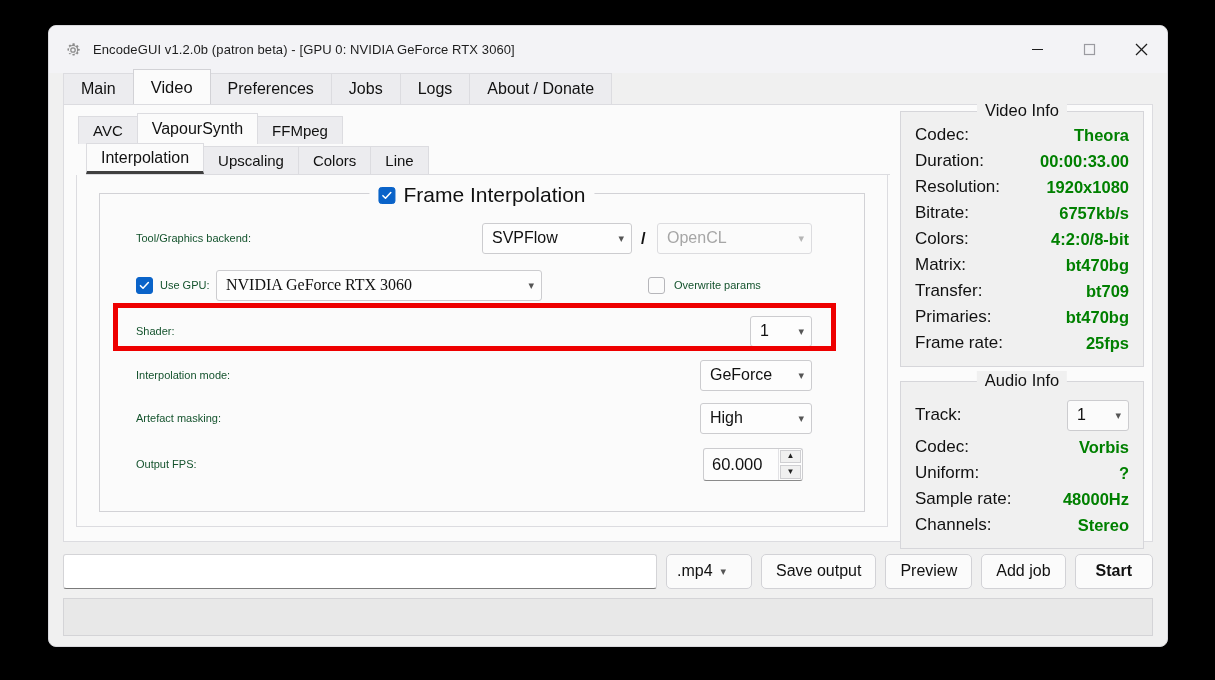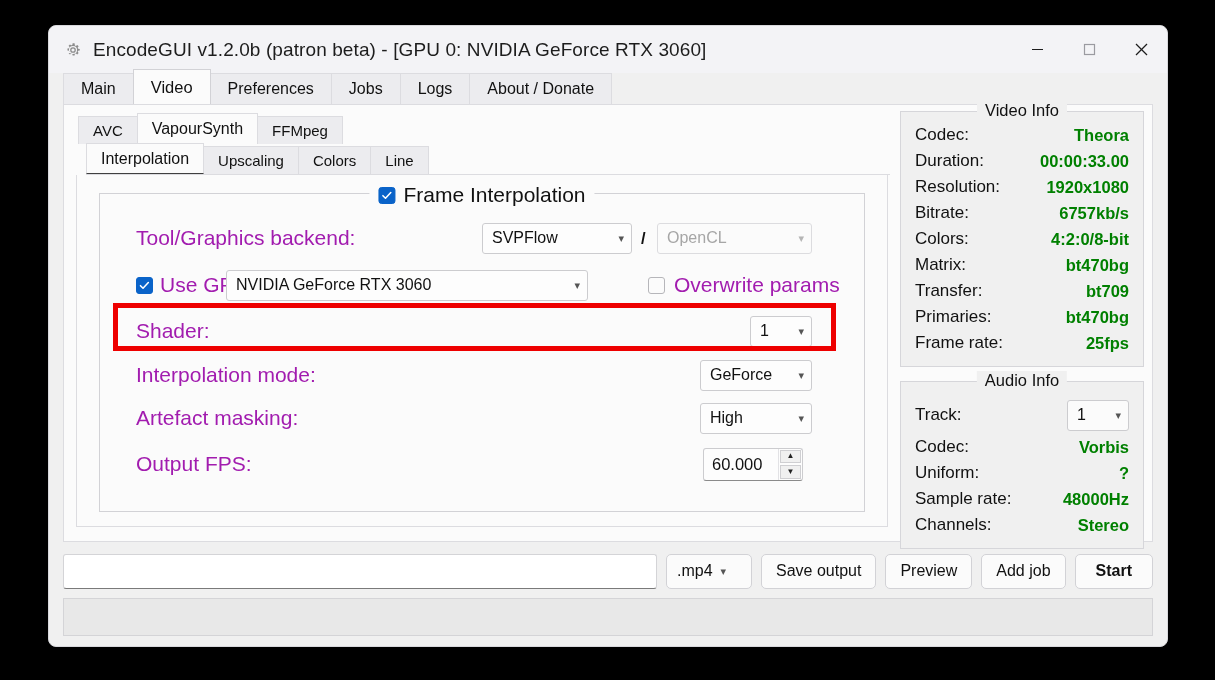--- a/index.html
+++ b/index.html
@@ -32,21 +32,21 @@
     border-bottom: 0px solid #e2e2e6;
   }
   .app-icon {
     margin-left: 14px;
     width: 20px; height: 20px;
     display: flex; align-items: center; justify-content: center;
     color: #8c8c8c;
   }
   #title-text {
     margin-left: 10px;
-    font-size: 19px;
+    font-size: 13px;
     color: #1d1d1d;
     white-space: nowrap;
     letter-spacing: 0.1px;
   }
   .win-btns {
     position: absolute; right: 0; top: 0;
     height: 47px; display: flex;
   }
   .win-btn {
     width: 52px; height: 47px;
@@ -126,21 +126,21 @@
     position: relative;
   }
   
   #subtabs2 {
     display: flex;
     align-items: flex-end;
     height: 31px;
     margin-left: 12px;
     border-bottom: 1px solid #dcdce0;
   }
-  #subtabs2 .stab.active { border-bottom: 1px solid #404040; }
+  #subtabs2 .stab.active { border-bottom: 3px solid #404040; }
 
   #pane-body {
     position: relative;
     border: 1px solid #dcdce0;
     border-top: none;
     margin: 0 2px;
     height: 352px;
     background: #fbfbfb;
   }
 
@@ -177,22 +177,22 @@
   .cb.off { background: #fbfbfb; border: 1.6px solid #b6b6ba; }
 
   .row {
     position: absolute;
     left: 0; right: 0;
     height: 40px;
     display: flex;
     align-items: center;
   }
   .row-label {
-    font-size: 21px;
-    color: #a21caf;
+    font-size: 11px;
+    color: #14532d;
     margin-left: 36px;
     white-space: nowrap;
   }
 
   
   .combo {
     height: 31px;
     background: #fdfdfd;
     border: 1px solid #cccccf;
     border-radius: 3px;
@@ -436,21 +436,21 @@
             </div>
           </div>
 
           <div class="row" style="top:71px;">
             <span class="cb on" style="position:absolute; left:36px;">
               <svg width="11" height="11" viewBox="0 0 12 12">
                   <path d="M1.6 6.2 L4.4 9 L10.2 2.8" fill="none" stroke="#ffffff" stroke-width="1.7" stroke-linecap="round" stroke-linejoin="round"></path>
                 </svg>
             </span>
             <span class="row-label" style="margin-left:60px;">Use GPU:</span>
-            <div class="combo" style="position:absolute; left:126px; width:362px;">
+            <div class="combo" style="position:absolute; left:116px; width:326px;font-family:Liberation Serif, serif;">
               <span>NVIDIA GeForce RTX 3060</span>
               <span class="chev">▾</span>
             </div>
             <span class="cb off" style="position:absolute; left:548px;"></span>
             <span class="row-label" style="position:absolute; left:574px; margin-left:0;">Overwrite params</span>
           </div>
 
           <div class="row" style="top:117px;">
             <span class="row-label">Shader:</span>
             <div class="combo" style="position:absolute; left:650px; width:62px;">

